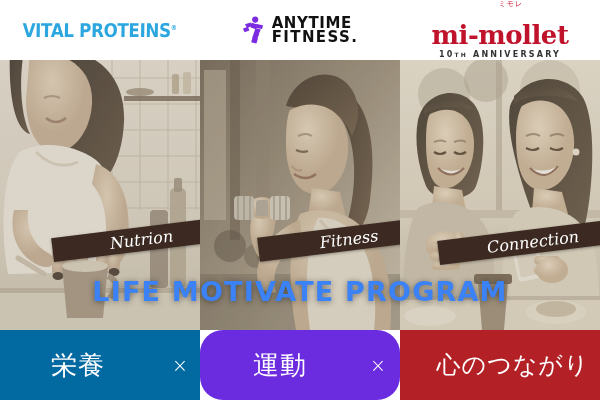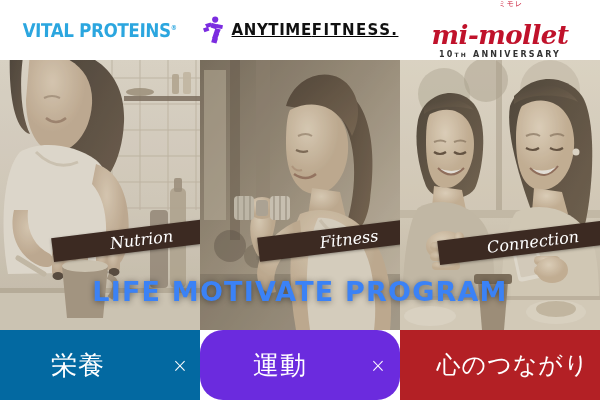--- a/index.html
+++ b/index.html
@@ -21,37 +21,37 @@
     font-family:"DejaVu Sans", sans-serif;
     font-weight:bold; font-size:19px; letter-spacing:-0.4px;
     color:#2BA6DF; transform:scaleX(0.88) skewX(-1deg); white-space:nowrap;
     position:relative;
   }
   .vp-reg { font-size:7px; vertical-align:super; letter-spacing:0; }
 
   
   .af-wrap { display:flex; align-items:center; gap:4px; }
   .af-icon { width:26px; height:30px; display:block; }
-  .af-text { display:flex; flex-direction:row; line-height:0.95;text-decoration:underline; }
+  .af-text { display:flex; flex-direction:column; line-height:0.95; }
   .af-l1, .af-l2 {
     font-family:"DejaVu Sans", sans-serif; font-weight:bold;
     font-size:15px; letter-spacing:0.6px; color:#111; white-space:nowrap;
     transform:scaleX(1.0);
   }
   .af-l2 { font-size:15px; letter-spacing:1.4px; }
 
   
   .mm-wrap { display:flex; flex-direction:column; align-items:center; position:relative; }
   .mm-furi {
     position:absolute; top:-2px; left:58%; transform:translateX(-50%);
     font-size:7px; color:#C8102E; letter-spacing:1px; white-space:nowrap;
     font-family:"DejaVu Sans", sans-serif;
   }
   .mm-main {
-    font-family:"DejaVu Serif", serif; font-style:italic; font-weight:bold;
+    font-family:"DejaVu Serif", serif; font-weight:bold;
     font-size:26px; color:#C0122B; letter-spacing:-0.5px; line-height:1.1;
     margin-top:20px; white-space:nowrap;
   }
   .mm-anniv {
     font-family:"DejaVu Sans", sans-serif; font-size:8px; font-weight:bold;
     letter-spacing:2.2px; color:#333; margin-top:1px; white-space:nowrap;
   }
   .mm-anniv .sm { font-size:6px; }
 
   

